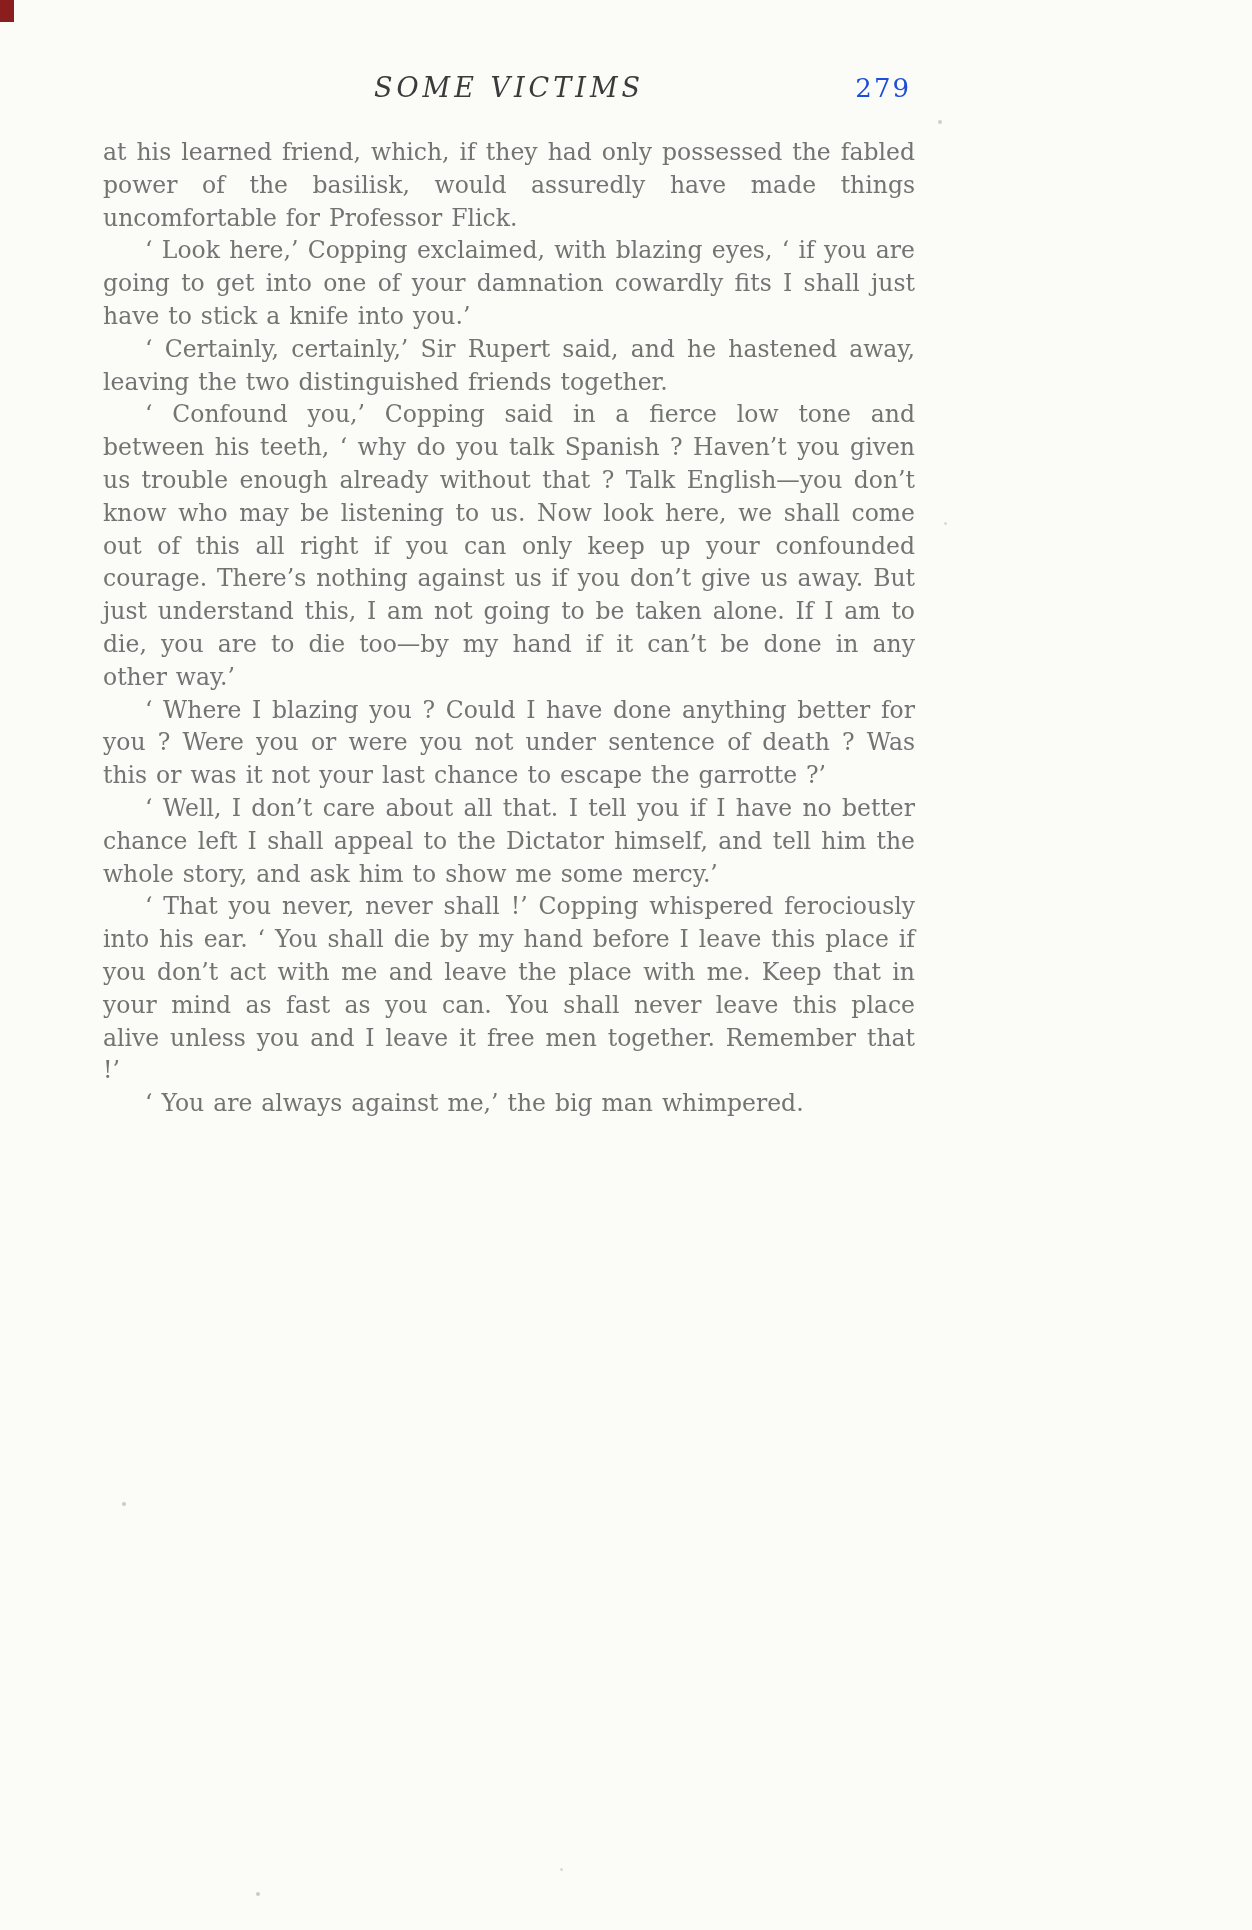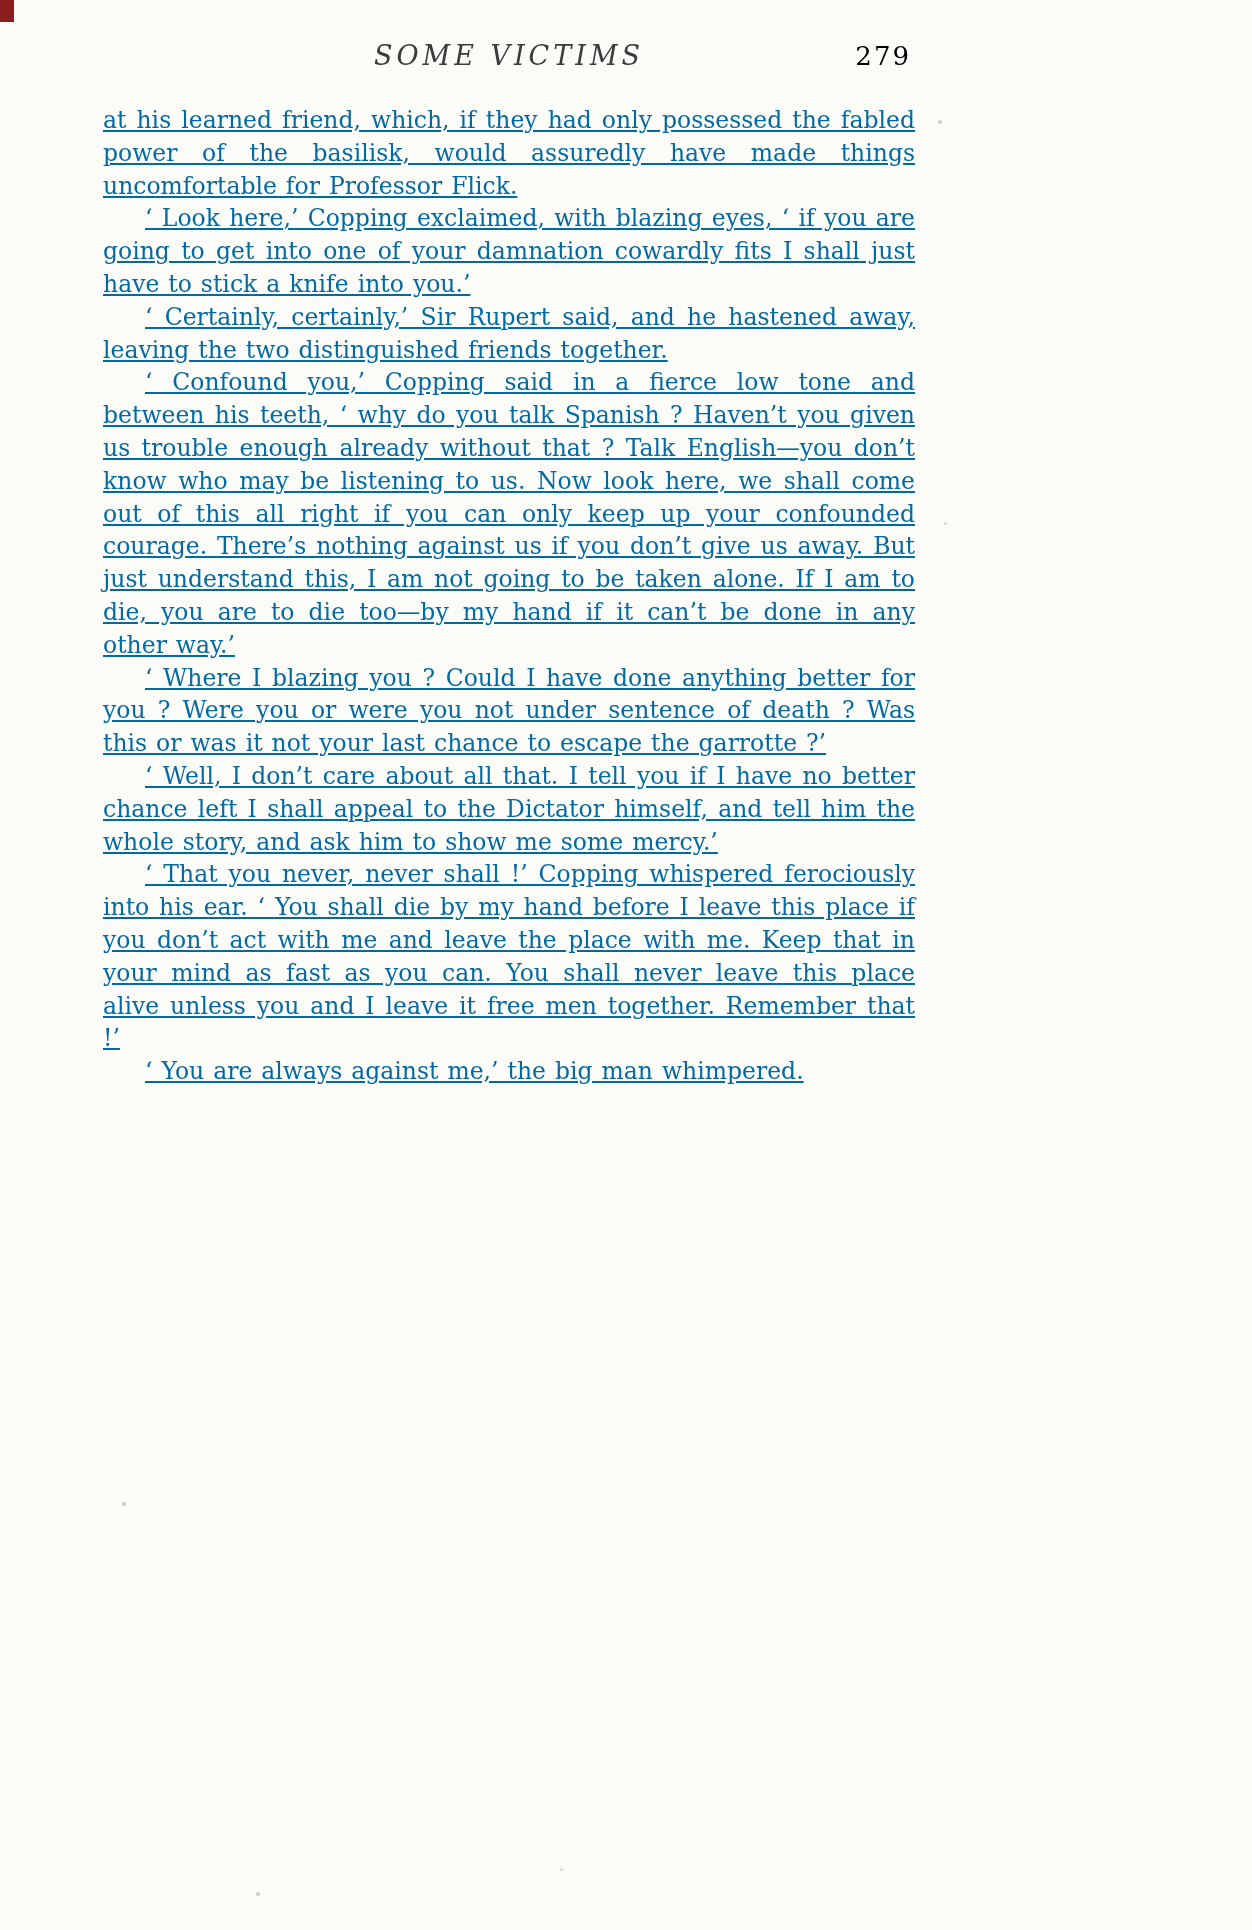--- a/index.html
+++ b/index.html
@@ -21,21 +21,21 @@
     position: absolute;
     left: 0;
     top: 0;
     width: 14px;
     height: 22px;
     background: #8a1d1d;
   }
   .page {
     position: absolute;
     left: 103px;
-    top: 40px;
+    top: 72px;
     width: 812px;
   }
   .running-header {
     position: relative;
     height: 42px;
     margin-bottom: 22px;
   }
   .header-title {
     display: block;
     text-align: center;
@@ -44,29 +44,28 @@
     letter-spacing: 4px;
     color: #3b3b3b;
   }
   .page-number {
     position: absolute;
     right: 4px;
     top: 1px;
     font-style: normal;
     font-size: 26px;
     letter-spacing: 2px;
-    color: #000000;
+    color: #1d4ed8;
   }
   .body-text {
     font-size: 23.5px;
     line-height: 32.8px;
-    color: #0369a1;
+    color: #737373;
     text-align: justify;
     word-spacing: 1.5px;
-    text-decoration: underline;
   }
   .para { text-indent: 42px; margin: 0; }
   .para.no-indent { text-indent: 0; }
   
   .speck {
     position: absolute;
     border-radius: 50%;
     background: #9a9a94;
   }
   .speck.s1 { left: 938px; top: 120px;  width: 4px; height: 4px; opacity: .45; }

